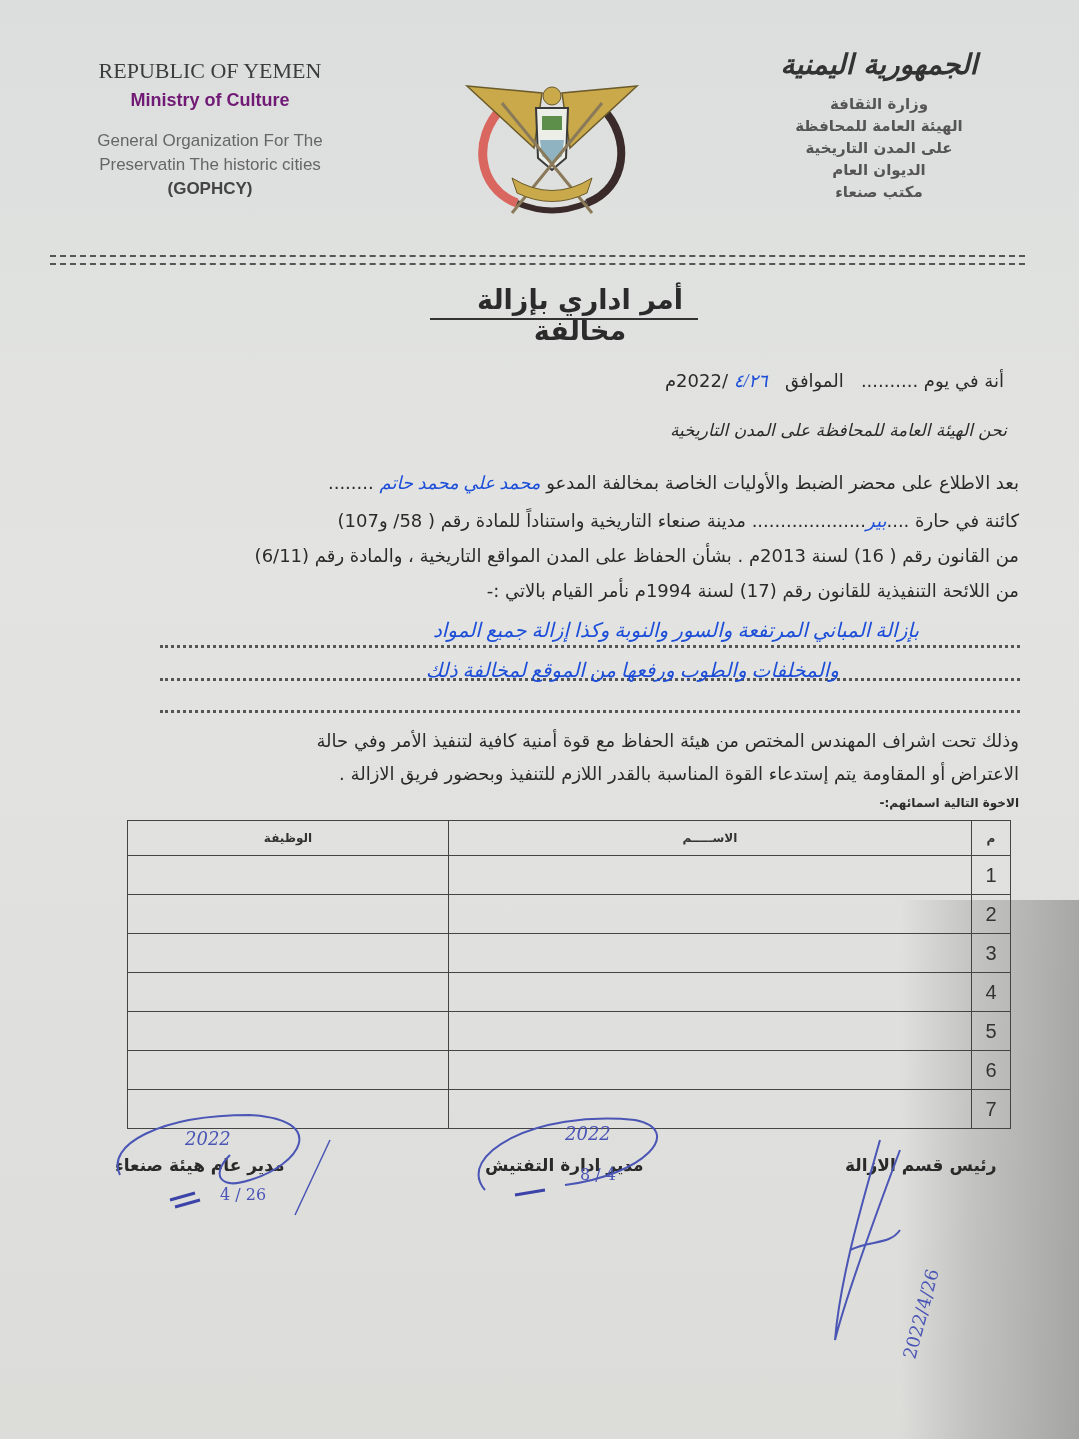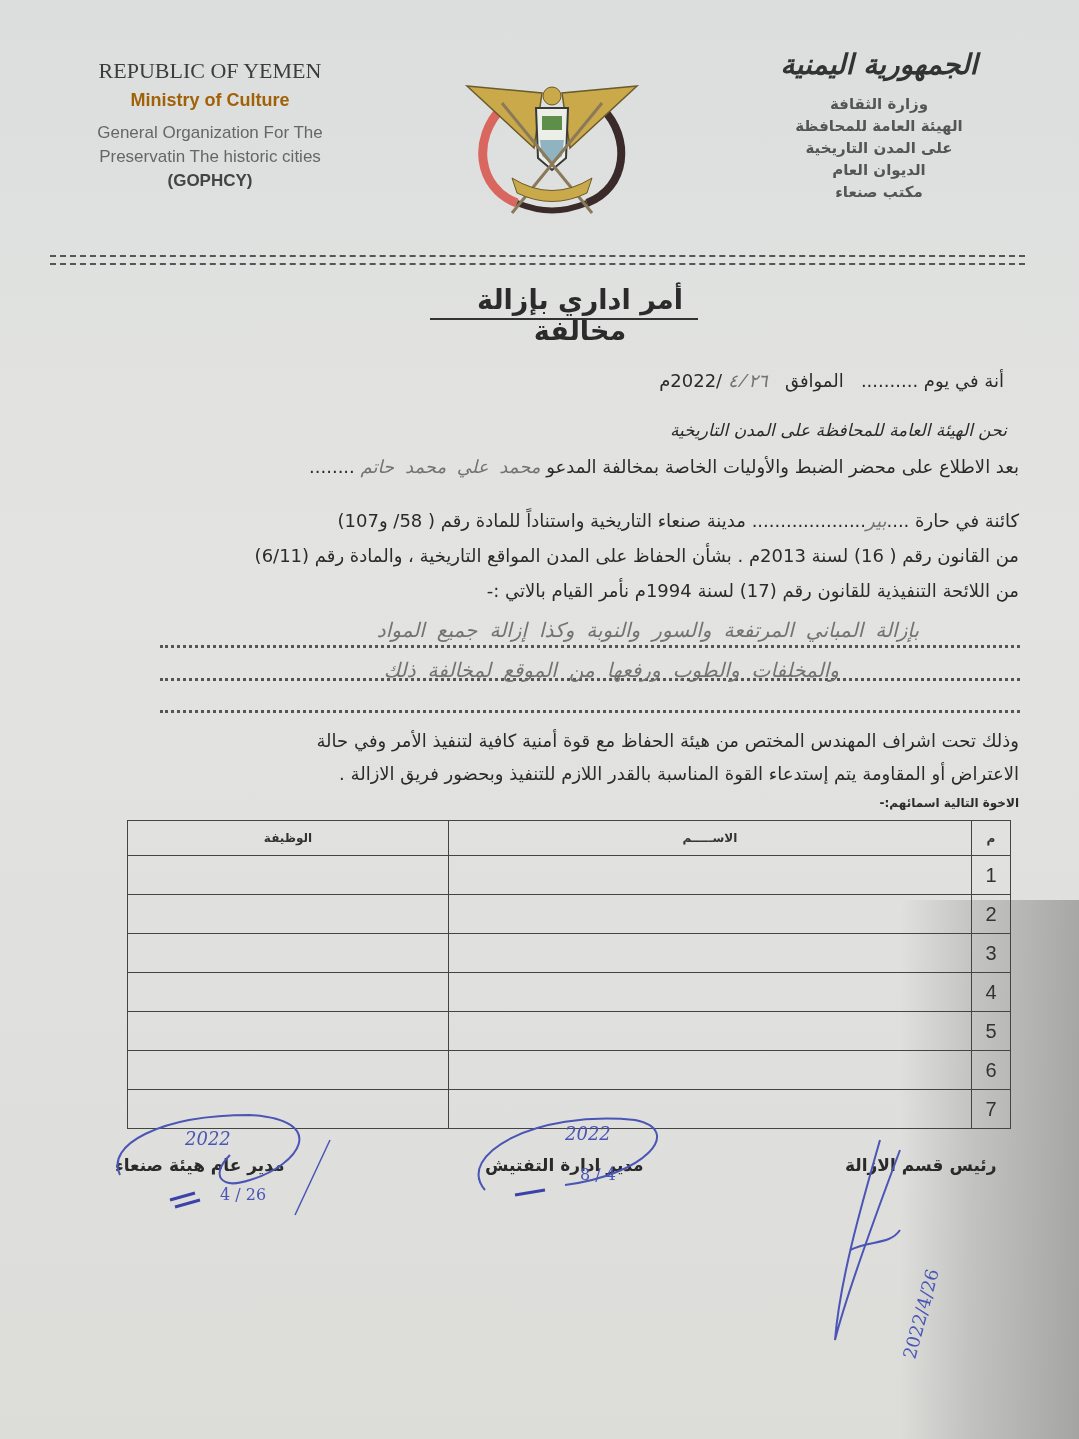--- a/index.html
+++ b/index.html
@@ -13,38 +13,38 @@
   .shadow-right {
     position:absolute; left:900px; top:900px; width:179px; height:539px;
     background: linear-gradient(90deg, rgba(0,0,0,0) 0%, rgba(70,70,70,0.18) 40%, rgba(60,60,60,0.35) 100%);
     pointer-events:none;
   }
   .en-header {
     position:absolute; left:55px; top:58px; width:310px; text-align:center;
     font-family:"Liberation Sans", sans-serif; color:#555;
   }
   .en-header .l1 { font-family:"Liberation Serif", serif; font-weight:normal; font-size:22px; color:#3c3c3c; margin-bottom:6px; }
-  .en-header .l2 { font-weight:bold; font-size:18px; color:#a16207; margin-bottom:12px; }
+  .en-header .l2 { font-weight:bold; font-size:18px; color:#701a75; margin-bottom:20px; }
   .en-header .l3 { font-size:17px; color:#666; margin-bottom:4px; }
   .en-header .l5 { font-weight:bold; font-size:17px; color:#444; }
   .ar-header {
     position:absolute; right:70px; top:48px; width:260px; text-align:center; direction:rtl;
     color:#444;
   }
   .ar-header .t { font-family:"DejaVu Serif", serif; font-style:italic; font-weight:bold; font-size:28px; color:#333; margin-bottom:12px; }
   .ar-header .s { font-size:15px; line-height:22px; font-weight:bold; color:#555; }
   .emblem { position:absolute; left:462px; top:78px; width:180px; height:140px; }
   .rule { position:absolute; left:50px; width:975px; border-top:2px dashed #555; }
   .title {
     position:absolute; left:460px; top:284px; width:240px; text-align:center; direction:rtl;
     font-weight:bold; font-size:27px; color:#2b2b2b;
   }
   .title-underline { position:absolute; left:430px; top:318px; width:268px; border-top:2px solid #333; }
   .line { position:absolute; direction:rtl; font-size:18px; color:#2b2b2b; white-space:nowrap; }
-  .hand { color:#737373; font-family:Liberation Mono, monospace; font-style:italic; }
+  .hand { color:#1d4ed8; font-family:Liberation Serif, serif; font-style:italic; }
   .dots { position:absolute; border-top:3px dotted #555; height:0; }
   table.members {
     position:absolute; left:127px; top:820px; width:884px; border-collapse:collapse; direction:rtl;
   }
   table.members td, table.members th {
     border:1.5px solid #444; height:36px; font-size:12px; color:#333; text-align:center; font-weight:normal;
   }
   table.members th { height:32px; font-weight:bold; }
   table.members td.num { font-family:"Liberation Sans", sans-serif; font-size:20px; width:36px; }
   .sig-label { position:absolute; direction:rtl; font-weight:bold; font-size:17px; color:#2a2a2a; white-space:nowrap; }
@@ -97,21 +97,21 @@
   <span>أنة في يوم ..........</span>
   &nbsp;
   <span>الموافق</span>
   &nbsp;
   <span class="hand">٤/٢٦</span>
   <span>/2022م</span>
 </div>
 
 <div class="line" style="right:72px; top:420px; font-size:17px; font-style:italic;">نحن الهيئة العامة للمحافظة على المدن التاريخية</div>
 
-<div class="line" style="right:60px; top:456px;margin-left:12px;">
+<div class="line" style="right:60px; top:472px;margin-left:12px;">
   <span>بعد الاطلاع على محضر الضبط والأوليات الخاصة بمخالفة المدعو</span>
   <span class="hand">محمد علي محمد حاتم</span>
   <span style="letter-spacing:1px;">........</span>
 </div>
 <div class="line" style="right:60px; top:510px;">
   <span>كائنة في حارة</span>
   <span style="letter-spacing:1px;">....</span><span class="hand">بير</span><span style="letter-spacing:1px;">....................</span>
   <span>مدينة صنعاء التاريخية واستناداً للمادة رقم ( 58/ و107)</span>
 </div>
 <div class="line" style="right:60px; top:545px;">من القانون رقم ( 16) لسنة 2013م . بشأن الحفاظ على المدن المواقع التاريخية ، والمادة رقم (6/11)</div>

